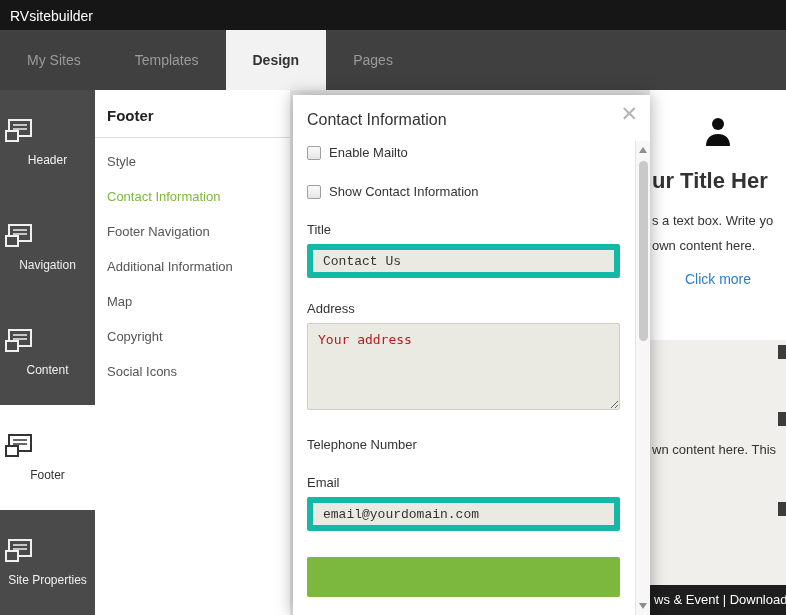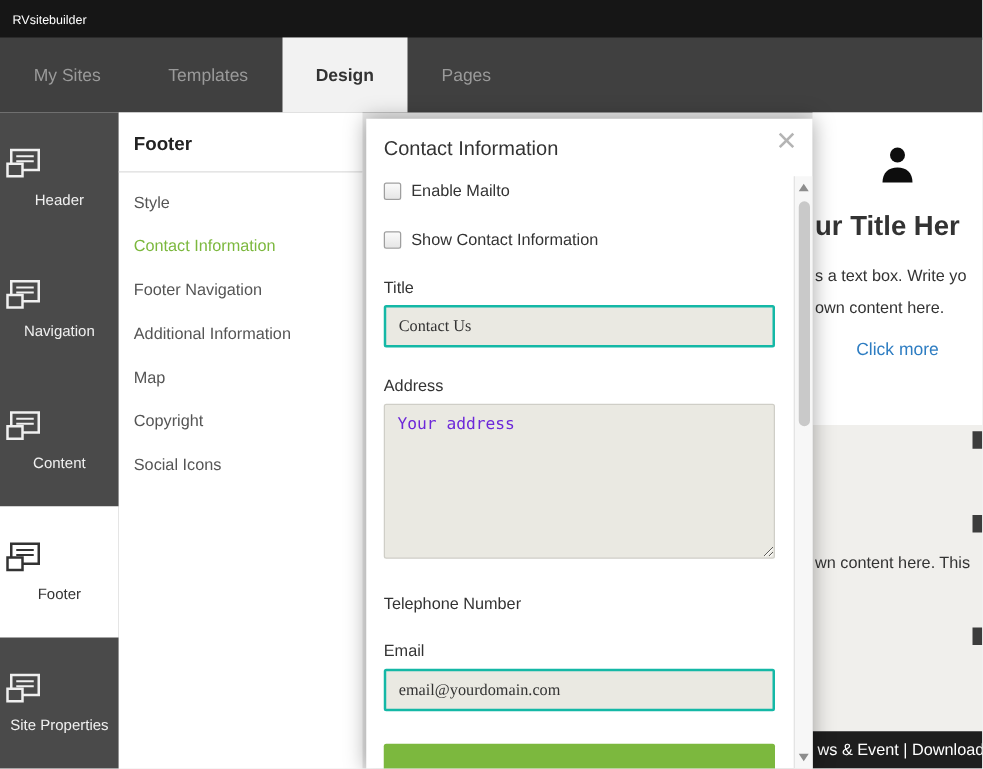--- a/index.html
+++ b/index.html
@@ -1,21 +1,21 @@
 <!DOCTYPE html>
 <html><head>
 <meta charset="utf-8">
 <style>
   * { margin:0; padding:0; box-sizing:border-box; }
   body { font-family:"Liberation Sans", sans-serif; background:#fff; }
   .screen { position:relative; width:786px; height:615px; overflow:hidden; background:#e8e8e8; }
 
   
   .topbar { position:absolute; top:0; left:0; right:0; height:32px; background:#161616; color:#fff;
-            display:flex; align-items:center; padding:0 10px; font-size:10px; }
+            display:flex; align-items:center; padding:0 10px; font-size:14px; }
 
   
   .tabbar { position:absolute; top:30px; left:0; right:0; height:60px; background:#404040; display:flex; }
   .tab { padding:0 27px; line-height:60px; font-size:14px; color:#9a9a9a; cursor:pointer; }
   .tab.active { background:#f2f2f2; color:#333; font-weight:bold; }
 
   
   .sidebar { position:absolute; top:90px; left:0; bottom:0; width:95px; background:#4a4a4a;
              display:flex; flex-direction:column; }
   .side-item { --item-bg:#4a4a4a; color:#f0f0f0; display:flex; flex-direction:column; 
@@ -49,25 +49,25 @@
   .modal-title { font-size:16px; color:#333; padding:16px 14px 0; }
   .modal-close { position:absolute; top:4px; right:12px; font-size:21px; color:#b4b4b4; cursor:pointer;
                  line-height:30px; }
   .modal-body { padding:0 30px 0 14px; }
   .chk-row { display:flex; align-items:center; gap:8px; margin-top:16px; }
   .chk-row.first { margin-top:24px; }
   .chk-row input[type=checkbox] { appearance:none; -webkit-appearance:none; width:14px; height:14px;
       border:1px solid #9f9f9f; border-radius:2px; background:linear-gradient(#fafafa,#e6e6e6); cursor:pointer; }
   .chk-label { font-size:13px; color:#333; }
   .fld-label { margin-top:23px; font-size:13px; color:#333; }
-  .fld-input { margin-top:7px; width:100%; height:34px; background:#eae9e2; border:2px solid #14b8a6;
+  .fld-input { margin-top:7px; width:100%; height:34px; background:#eae9e2; border:6px solid #14b8a6;
                border-radius:2px; font-size:13px; color:#333; padding:0 10px;
-               font-family:Liberation Serif, serif; }
-  .fld-textarea { margin-top:7px; width:100%; height:124px; background:#eae9e2; border:1px solid #cfcec7;
-               border-radius:2px; font-size:13px; color:#6d28d9; padding:8px 10px; resize:vertical;
+               font-family:Liberation Mono, monospace; }
+  .fld-textarea { margin-top:7px; width:100%; height:87px; background:#eae9e2; border:1px solid #cfcec7;
+               border-radius:2px; font-size:13px; color:#b91c1c; padding:8px 10px; resize:vertical;
                font-family:"DejaVu Sans Mono", monospace; }
   .submit-btn { margin-top:26px; width:100%; height:40px; background:#7cb83e; border:none; border-radius:2px;
                 cursor:pointer; }
 
   
   .scrollbar { position:absolute; top:46px; right:0; bottom:0; width:15px; background:#f7f7f7;
                border-left:1px solid #e4e4e4; }
   .scroll-btn { position:absolute; left:0; width:14px; height:15px; cursor:pointer; }
   .scroll-btn.up { top:2px; }
   .scroll-btn.down { bottom:2px; }

